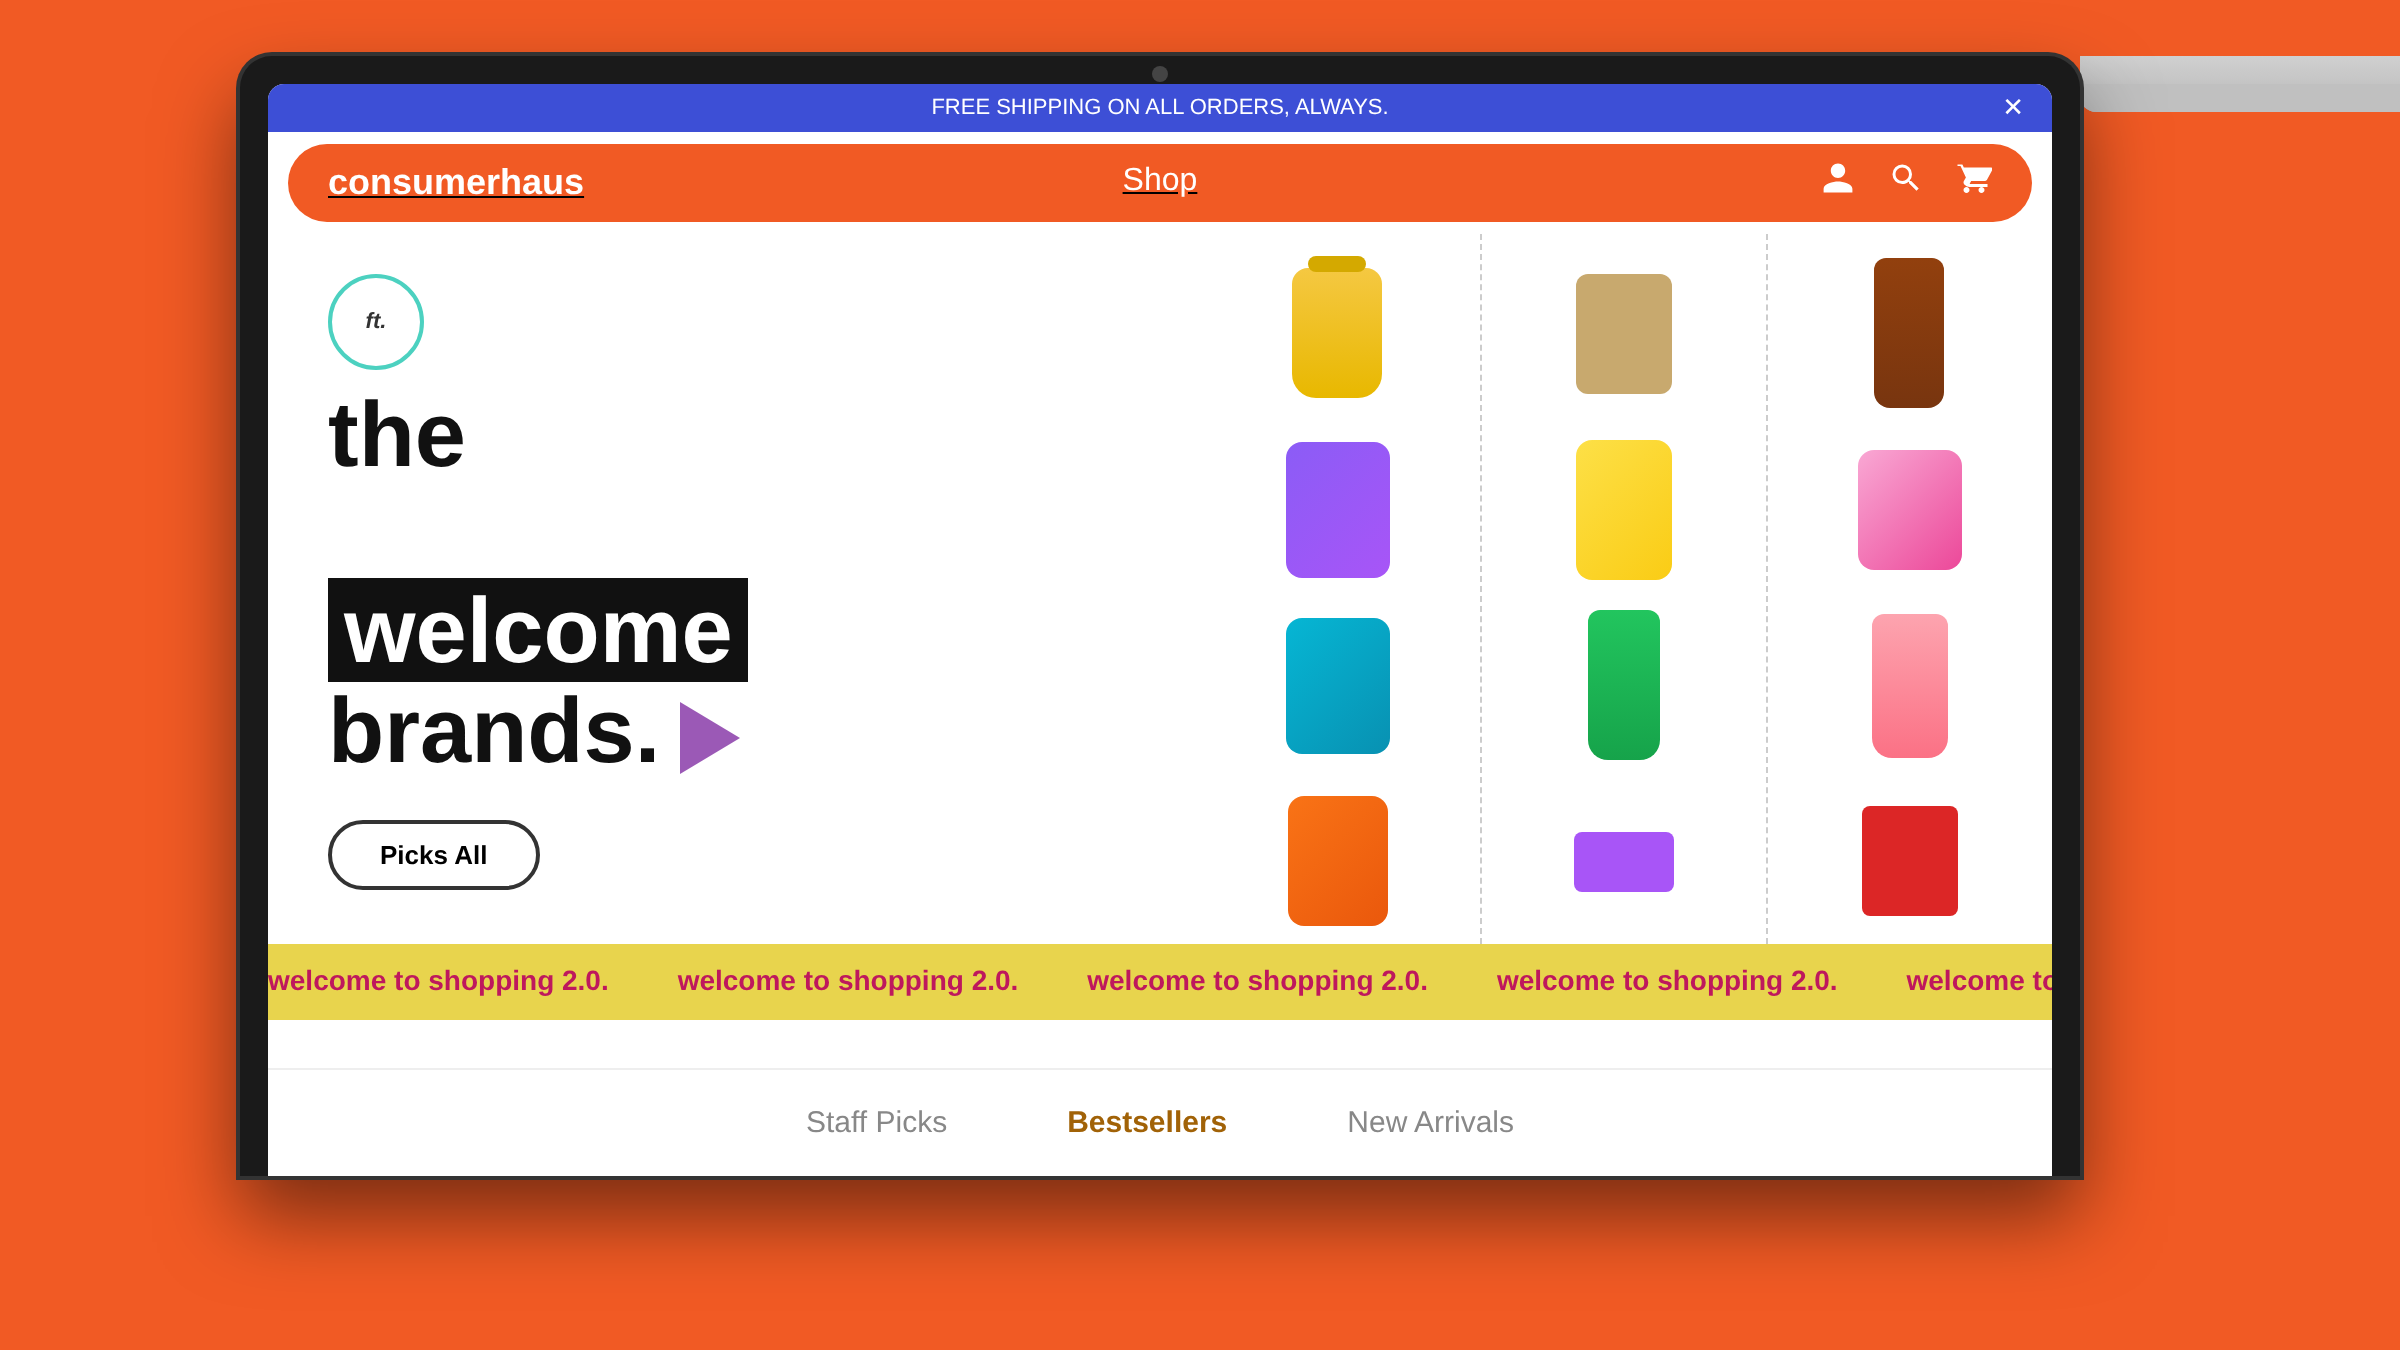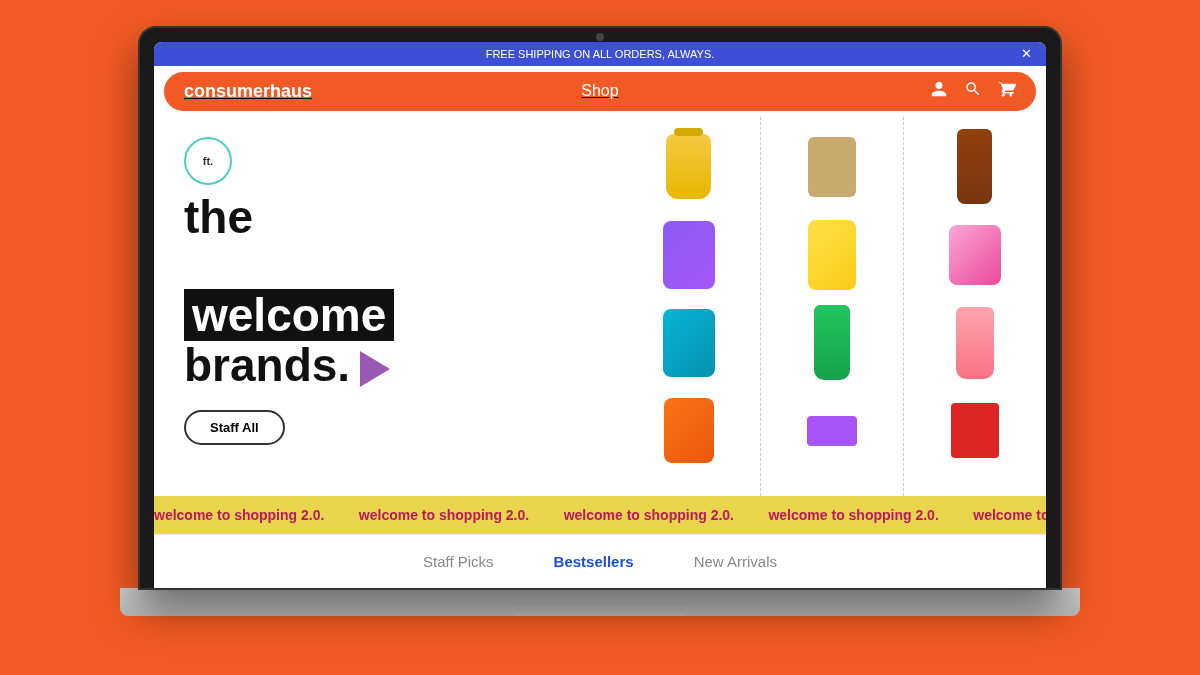--- a/index.html
+++ b/index.html
@@ -12,22 +12,20 @@
       height: 675px;
       overflow: hidden;
       font-family: -apple-system, BlinkMacSystemFont, 'Segoe UI', sans-serif;
     }
 
     .laptop-wrapper {
       position: relative;
       width: 960px;
       height: 620px;
       display: flex;
-      flex-direction: column;
-      align-items: center;
     }
 
     .laptop-screen-bezel {
       width: 920px;
       height: 560px;
       background: #1a1a1a;
       border-radius: 16px 16px 0 0;
       padding: 14px 14px 0 14px;
       position: relative;
       box-shadow: 0 0 0 2px #333, 0 20px 40px rgba(0,0,0,0.5);
@@ -128,20 +126,21 @@
       align-items: center;
       justify-content: center;
       width: 48px;
       height: 48px;
       border: 2px solid #4CD1C0;
       border-radius: 50%;
       font-size: 11px;
       font-weight: 700;
       color: #333;
       margin-bottom: 8px;
+      font-style: italic;
     }
 
     .hero-text {
       font-size: 46px;
       font-weight: 800;
       line-height: 1.05;
       color: #111;
     }
 
     .hero-text .highlight {
@@ -313,29 +312,30 @@
     }
 
     
     .bottom-tabs {
       background: white;
       display: flex;
       justify-content: center;
       gap: 60px;
       padding: 18px 0;
       border-top: 1px solid #eee;
+      margin-top: 24px;
     }
 
     .tab-item {
       font-size: 15px;
       color: #888;
       cursor: pointer;
     }
     .tab-item.active {
-      color: #1d4ed8;
+      color: #a16207;
       font-weight: 700;
     }
 
     
     .laptop-base {
       width: 960px;
       height: 28px;
       background: linear-gradient(180deg, #d0d0d0 0%, #b8b8b8 100%);
       border-radius: 0 0 8px 8px;
       display: flex;
@@ -382,21 +382,21 @@
       <div class="main-area">
 
         <div class="hero-section">
           <div class="ft-badge">ft.</div>
           <div class="hero-text">
             <span>the</span><br>
             <br>
             <span class="highlight">welcome</span><br>
             <span>brands.<span class="hero-arrow"></span></span>
           </div>
-          <div class="shop-all-btn">Staff All</div>
+          <div class="shop-all-btn">Picks All</div>
         </div>
 
         <div class="products-section">
 
           <div class="product-column">
             <div class="product-item">
               <div class="prod-yellow-jar"></div>
             </div>
             <div class="product-item">
               <div class="prod-granola-bag"></div>

